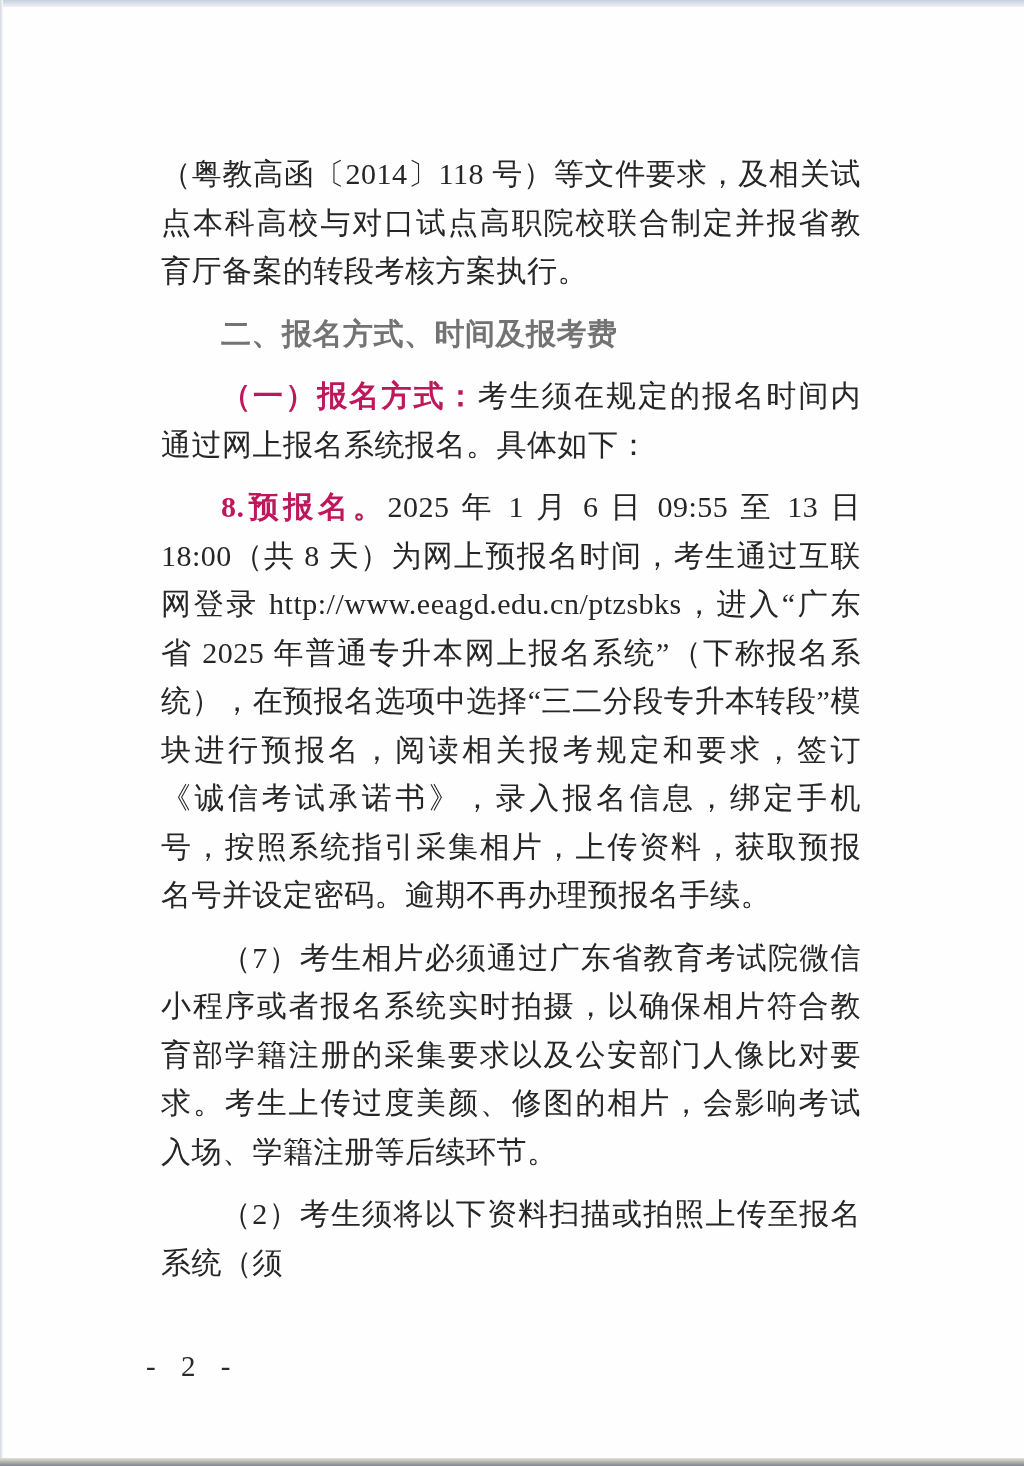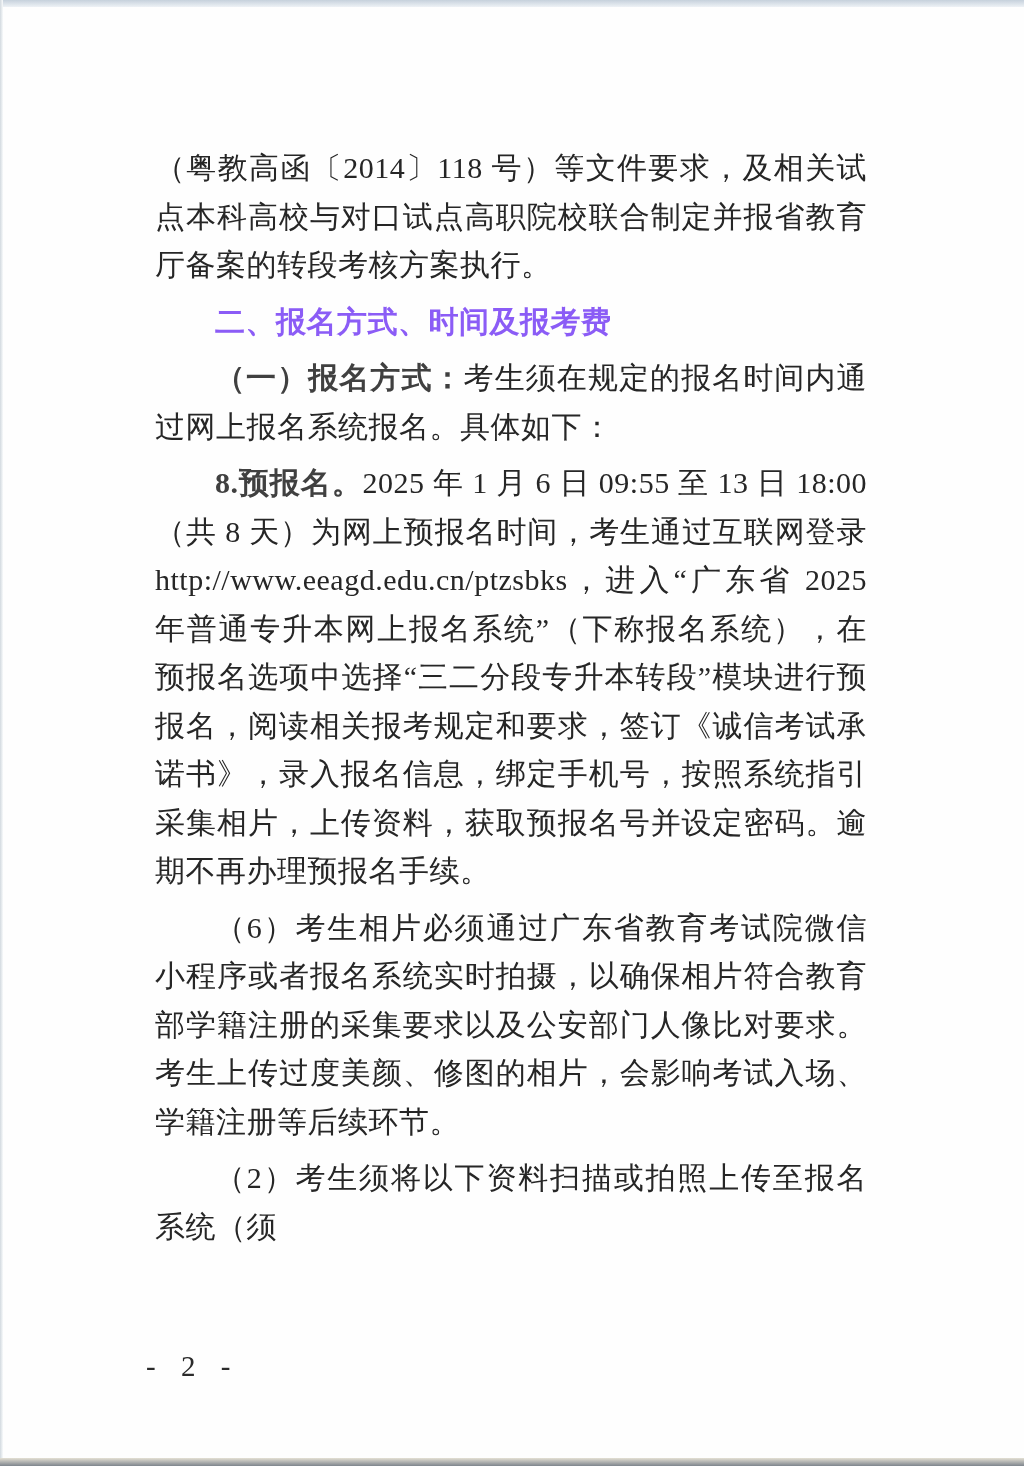--- a/index.html
+++ b/index.html
@@ -22,29 +22,29 @@
     background:linear-gradient(#e4e0d4, #7e858d);
   }
   .content {
     position:absolute; left:147px; top:136px; width:728px;
     font-family:"Liberation Serif","DejaVu Serif",serif;
     font-size:30px; line-height:48.5px;
     color:#262626;
     text-align:justify;
     letter-spacing:0.5px;
   }
-  .content p { margin:8px; padding:0; }
+  .content p { margin:14px; padding:0; }
   .indent { text-indent:2em; }
   .heading {
     font-family:"Liberation Sans","DejaVu Sans",sans-serif;
     font-weight:700;
-    color:#8b5cf6;
+    color:#737373;
     text-indent:2em;
   }
-  .lead-bold { font-weight:700; color:#404040; }
+  .lead-bold { font-weight:700; color:#be185d; }
   .page-number {
     position:absolute; left:146px; top:1350px;
     font-family:"Liberation Serif","DejaVu Serif",serif;
     font-size:29px; letter-spacing:9px; color:#2b2b2b;
   }
 </style>
 </head>
 <body>
 
 <div class="page">
@@ -63,21 +63,21 @@
 
     <p class="body-para indent">
       <span class="lead-bold">（一）报名方式：</span><span>考生须在规定的报名时间内通过网上报名系统报名。具体如下：</span>
     </p>
 
     <p class="body-para indent">
       <span class="lead-bold">8.预报名。</span><span>2025 年 1 月 6 日 09:55 至 13 日 18:00（共 8 天）为网上预报名时间，考生通过互联网登录 http://www.eeagd.edu.cn/ptzsbks，进入“广东省 2025 年普通专升本网上报名系统”（下称报名系统），在预报名选项中选择“三二分段专升本转段”模块进行预报名，阅读相关报考规定和要求，签订《诚信考试承诺书》，录入报名信息，绑定手机号，按照系统指引采集相片，上传资料，获取预报名号并设定密码。逾期不再办理预报名手续。</span>
     </p>
 
     <p class="body-para indent">
-      <span>（6）考生相片必须通过广东省教育考试院微信小程序或者报名系统实时拍摄，以确保相片符合教育部学籍注册的采集要求以及公安部门人像比对要求。考生上传过度美颜、修图的相片，会影响考试入场、学籍注册等后续环节。</span>
+      <span>（7）考生相片必须通过广东省教育考试院微信小程序或者报名系统实时拍摄，以确保相片符合教育部学籍注册的采集要求以及公安部门人像比对要求。考生上传过度美颜、修图的相片，会影响考试入场、学籍注册等后续环节。</span>
     </p>
 
     <p class="body-para indent">
       <span>（2）考生须将以下资料扫描或拍照上传至报名系统（须</span>
     </p>
   </div>
 
   <div class="page-number">- 2 -</div>
 
   <div class="edge-bottom"></div>

